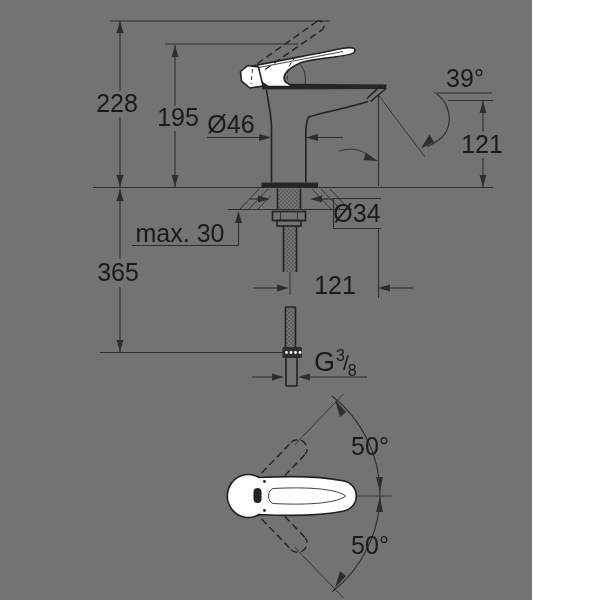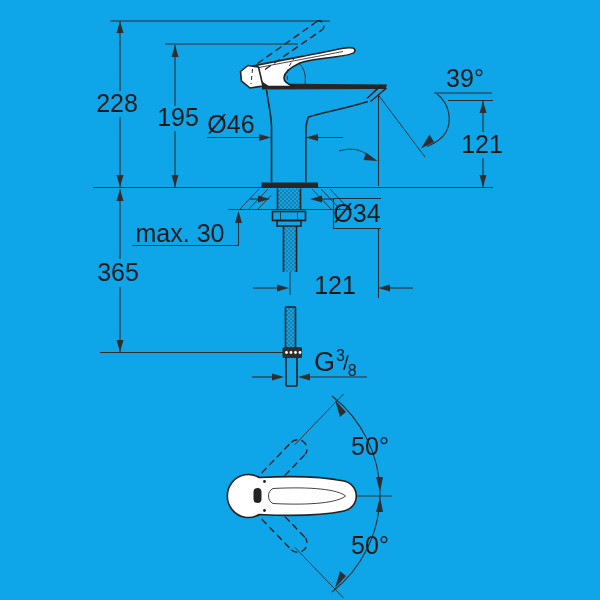--- a/index.html
+++ b/index.html
@@ -1,16 +1,16 @@
 <!DOCTYPE html>
 <html><head>
 <meta charset="utf-8">
 <style>
   html,body{margin:0;padding:0;background:#fff;}
-  .canvas{position:relative;width:600px;height:600px;background:#0ea5e9;overflow:hidden;
+  .canvas{position:relative;width:532px;height:600px;background:#737373;overflow:hidden;
           font-family:"Liberation Sans", sans-serif;}
   svg{display:block}
   text{fill:#1a1a1a;font-family:"Liberation Sans", sans-serif;}
   .dim{stroke:#2e2e2e;stroke-width:1.1;fill:none;}
   .thin{stroke:#2e2e2e;stroke-width:0.9;fill:none;}
   .out{stroke:#222;stroke-width:1.6;fill:none;}
   .outf{stroke:#222;stroke-width:1.6;fill:#fff;}
   .dsh{stroke:#222;stroke-width:1.4;fill:none;stroke-dasharray:7 4;}
   .dsh2{stroke:#2e2e2e;stroke-width:1;fill:none;stroke-dasharray:4 3;}
   .ah{fill:#2e2e2e;stroke:none;}

